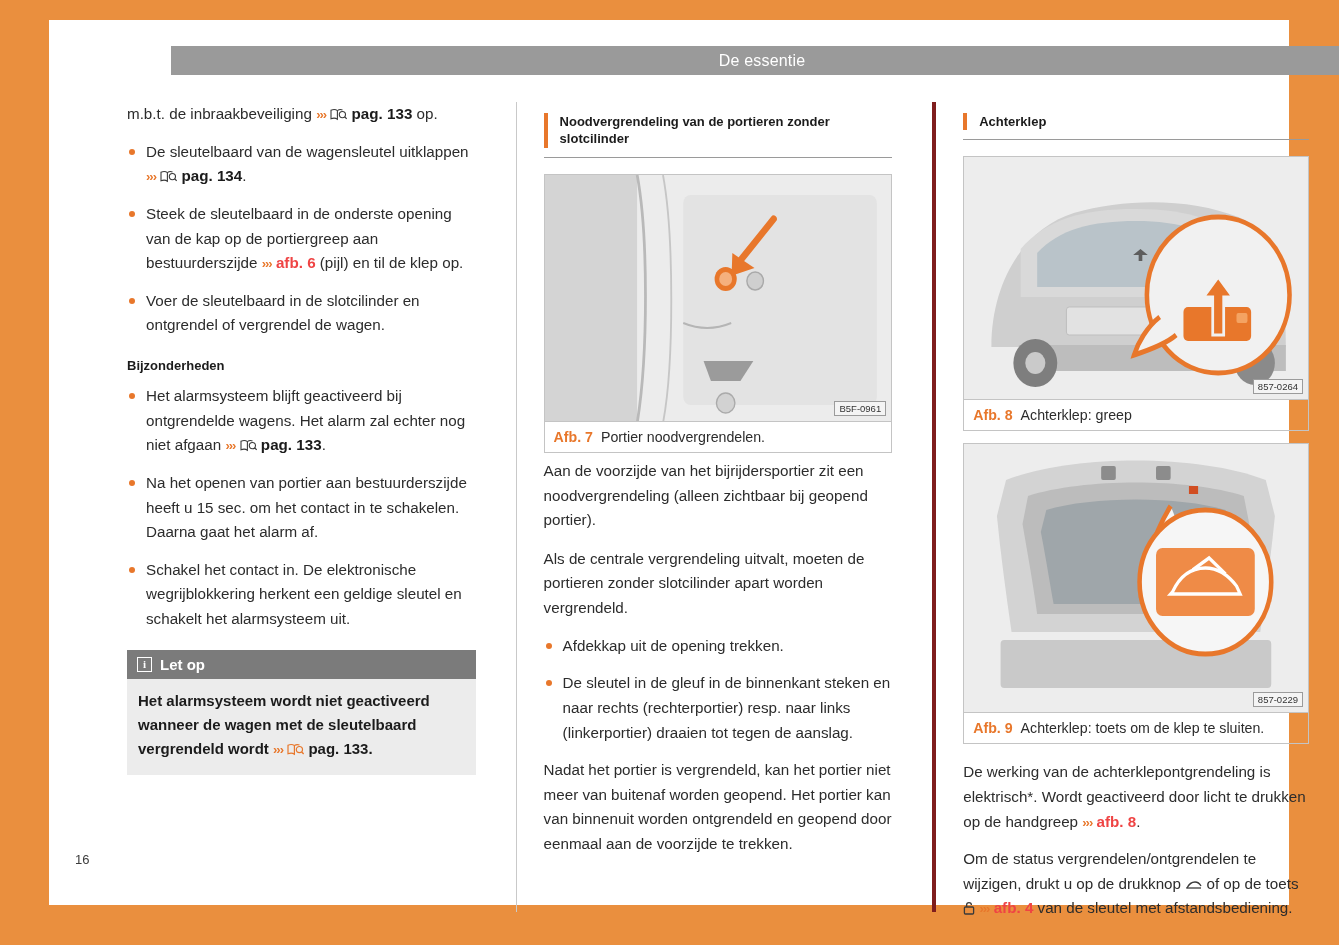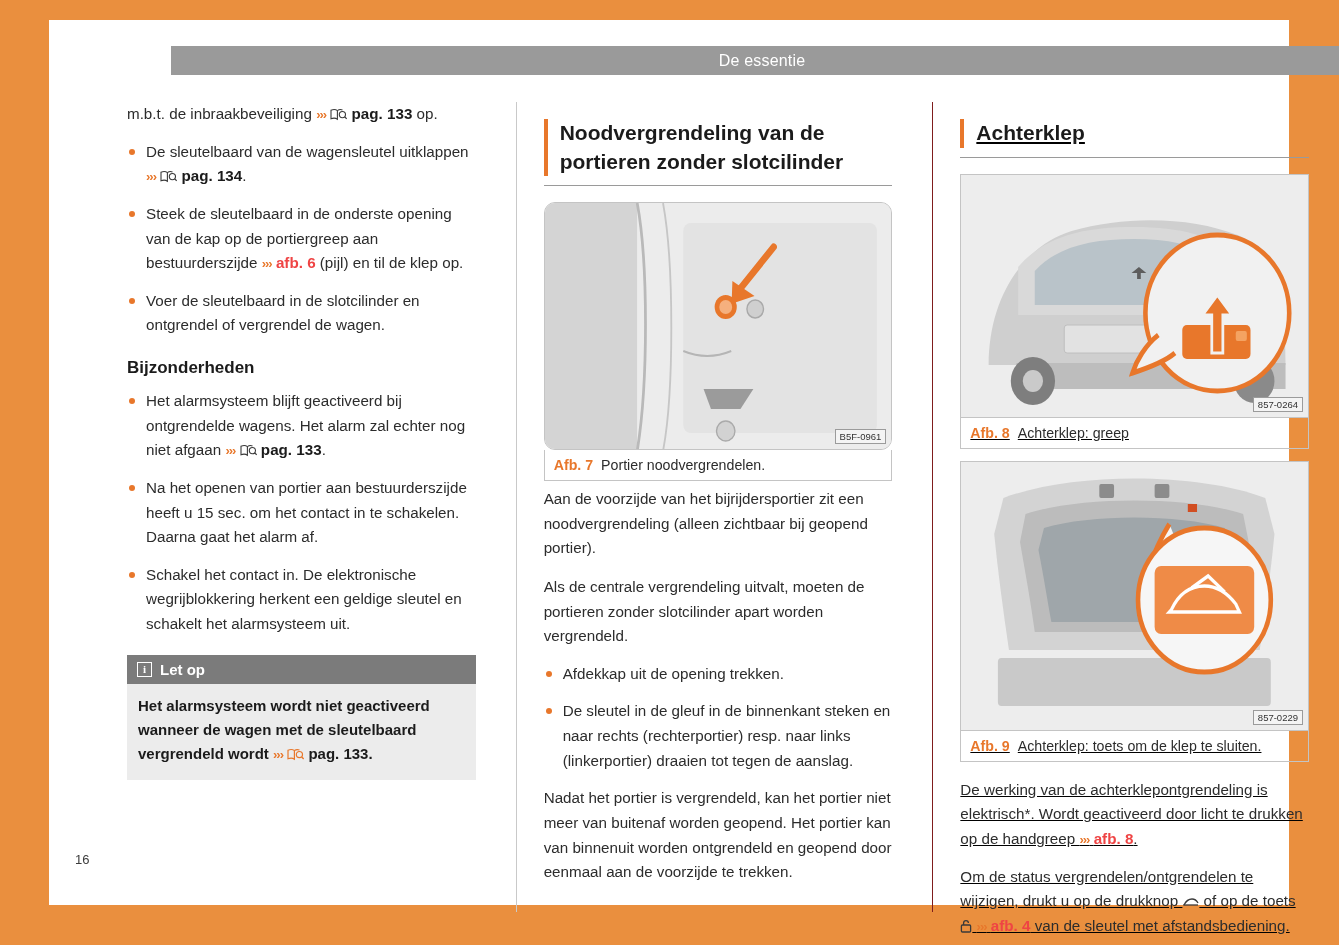--- a/index.html
+++ b/index.html
@@ -40,21 +40,21 @@
   
   .columns {
     position: absolute;
     left: 78px; top: 82px;
     width: 1182px; height: 810px;
     display: flex;
     gap: 40px;
   }
   .col { width: 376px; position: relative; }
   .col-2 { border-left: 1px solid #c9c9c9; padding-left: 27px; width: 404px; }
-  .col-3 { border-left: 1px solid #7f1d1d; padding-left: 27px; width: 404px; text-decoration: underline; }
+  .col-3 { border-left: 4px solid #7f1d1d; padding-left: 27px; width: 404px; }
 
   p, li { margin: 0; }
   .body-text {
     font-size: 15.2px;
     line-height: 1.62;
     color: #2c2c2c;
     margin-bottom: 13px;
   }
   .bullet {
     font-size: 15.2px;
@@ -66,27 +66,27 @@
   }
   .bullet::before {
     content: "";
     position: absolute;
     left: 2px; top: 9px;
     width: 6px; height: 6px;
     border-radius: 50%;
     background: #e8772b;
   }
   .sub-head {
-    font-size: 17px;
+    font-size: 13px;
     font-weight: bold;
     color: #1b1b1b;
     margin: 20px 0 11px 0;
   }
   .sect-title {
-    font-size: 21px;
+    font-size: 13px;
     font-weight: bold;
     color: #1b1b1b;
     line-height: 1.35;
     border-left: 4px solid #e8772b;
     padding-left: 12px;
     margin-bottom: 9px;
   }
   .title-rule {
     border-bottom: 1px solid #9a9a9a;
     margin-bottom: 16px;
@@ -257,21 +257,21 @@
         </div>
       </div>
     </div>
 
     <div class="col col-2">
 
       <h2 class="sect-title">Noodvergrendeling van de portieren zonder slotcilinder</h2>
       <div class="title-rule"></div>
 
       <div class="figure">
-        <div class="fig-img" style="height:248px;border-radius:11px;">
+        <div class="fig-img" style="height:248px;">
           <svg width="100%" height="248" viewBox="0 0 376 248" preserveAspectRatio="none">
             <rect x="0" y="0" width="376" height="248" fill="#e6e6e6"></rect>
             <path d="M0 0 H100 V248 H0 Z" fill="#d4d4d4"></path>
             <path d="M100 0 H376 V248 H100 Z" fill="#ececec"></path>
             <path d="M100 0 C112 60 112 180 100 248" fill="none" stroke="#b9b9b9" stroke-width="3"></path>
             <path d="M128 0 C140 60 140 190 128 248" fill="none" stroke="#c6c6c6" stroke-width="2"></path>
             <rect x="150" y="20" width="210" height="210" rx="8" fill="#e3e3e3"></rect>
             <ellipse cx="196" cy="104" rx="12" ry="12" fill="#e8772b"></ellipse>
             <ellipse cx="196" cy="104" rx="7" ry="7" fill="#f5b07e"></ellipse>
             <circle cx="228" cy="106" r="9" fill="#cfcfcf" stroke="#a9a9a9" stroke-width="1.5"></circle>

